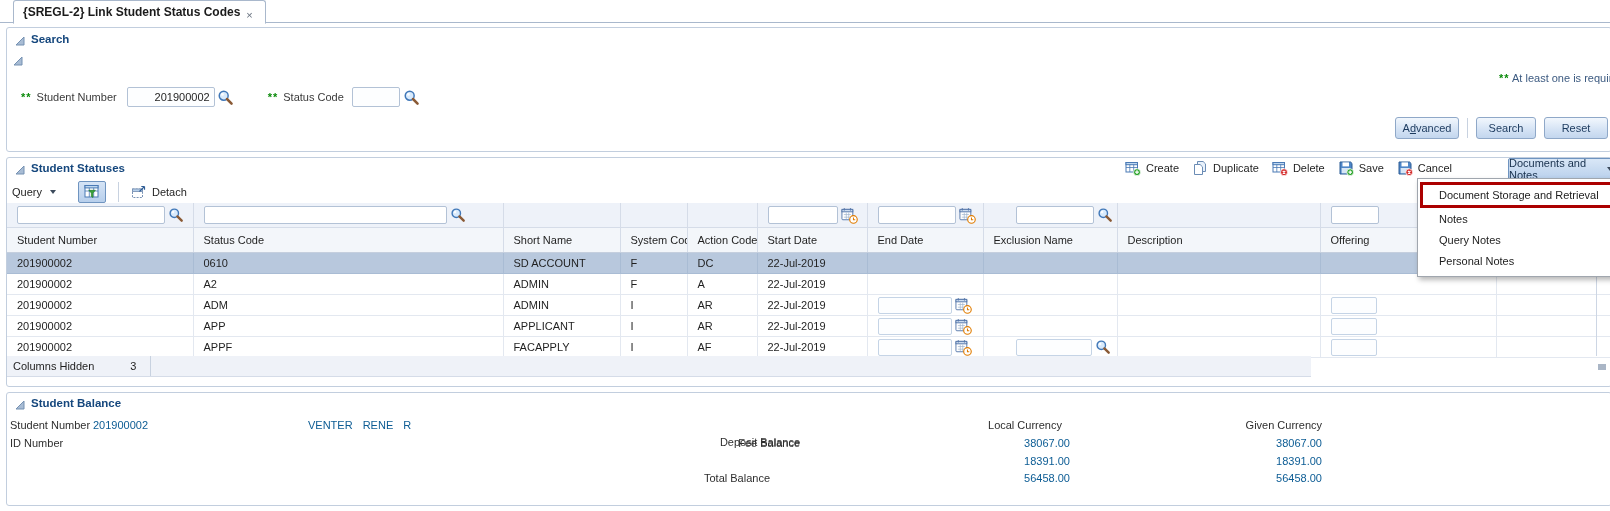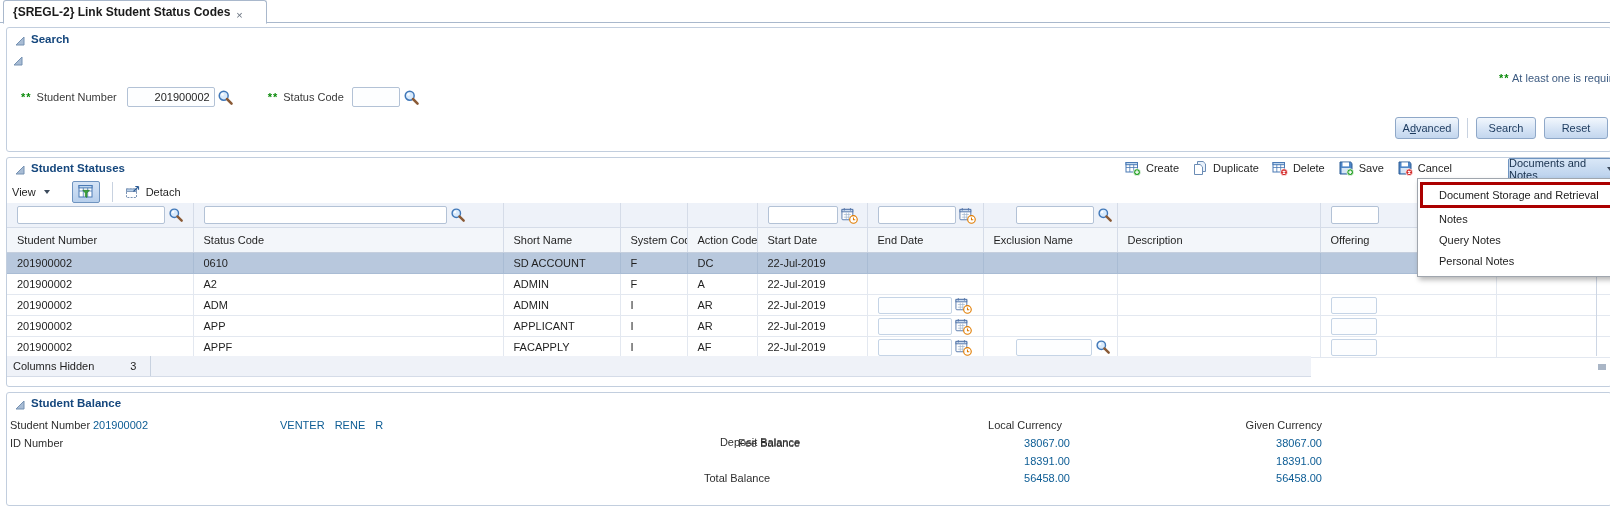--- a/index.html
+++ b/index.html
@@ -6,23 +6,23 @@
   body{
     position:relative;width:1610px;height:511px;overflow:hidden;background:#fff;
     font-family:"Liberation Sans",sans-serif;font-size:11px;color:#1f1f1f;
   }
   .abs{position:absolute;}
   svg.ic{display:inline-block;vertical-align:middle;}
 
   
   .tabline{position:absolute;top:22px;left:0;width:1610px;border-bottom:1px solid #a9b8cc;}
   .tab{
-    position:absolute;left:3px;top:0;height:22px;display:flex;align-items:center;
+    position:absolute;left:13px;top:0;height:22px;display:flex;align-items:center;
     background:#fff;border:1px solid #a9b8cc;border-bottom:1px solid #fff;
-    border-radius:3px 3px 0 0;padding:0 23px 0 9px;z-index:2;
+    border-radius:3px 3px 0 0;padding:0 12px 0 9px;z-index:2;
   }
   .tab-title{font-size:12px;font-weight:bold;color:#1b1b1b;white-space:nowrap;}
   .tab-close{margin-left:6px;margin-top:6px;color:#66707e;font-size:11px;cursor:pointer;line-height:10px;}
 
   
   .panel{position:absolute;left:6px;width:1604px;border:1px solid #c2cede;border-radius:3px;background:#fff;}
   #search-panel{top:27px;height:123px;}
   #statuses-panel{top:157px;height:228px;}
   #balance-panel{top:392px;height:112px;}
   .sec-title{font-weight:bold;color:#15477d;font-size:11.5px;white-space:nowrap;}
@@ -84,21 +84,21 @@
     border:1px solid #a0a6ae;box-shadow:2px 3px 5px rgba(0,0,0,.28);z-index:50;padding:2px 0 4px 0;
   }
   .menu-item{line-height:21px;padding-left:21px;color:#1c1c1c;cursor:pointer;white-space:nowrap;}
   #menu-annot{border:3px solid #ab0000;margin:1px 0 1px 2px;width:225px;box-sizing:border-box;}
   #menu-annot .menu-item{line-height:20px;padding-left:16px;}
 
   
   .blabel{color:#2e2e2e;}
   .bval{color:#0c5c94;}
   .ra{text-align:right;}
-  .name{word-spacing:7px;}
+  .name{word-spacing:7px;margin-left:28px;}
 </style>
 </head>
 <body>
 
 <svg width="0" height="0" style="position:absolute">
   <defs>
     <symbol id="i-mag" viewBox="0 0 16 16">
       <circle cx="6.3" cy="6.3" r="4.2" fill="#d8eafc" stroke="#4178b8" stroke-width="1.4"></circle>
       <circle cx="5.1" cy="5.1" r="1.3" fill="#ffffff" opacity=".9"></circle>
       <path d="M9.4 9.4l4.3 4.3" stroke="#8a5a35" stroke-width="2.4" stroke-linecap="round"></path>
@@ -248,21 +248,21 @@
   </span>
 </div>
 
 <div id="docs-notes-btn">
   <span>Documents and Notes</span>
   <span class="caret"></span>
 </div>
 
 <div class="abs" style="left:12px;top:181px;height:22px;display:flex;align-items:center;">
   <span class="tbtn">
-    <span>View</span>
+    <span>Query</span>
     <span class="caret"></span>
   </span>
   <span class="pressed" style="margin-left:22px;width:26px;height:20px">
     <svg class="ic" width="16" height="16">
         <use href="#i-qbe"></use>
       </svg>
   </span>
   <span class="vsep" style="margin-left:12px"></span>
   <span class="tbtn" style="margin-left:12px">
     <svg class="ic" width="16" height="16">

